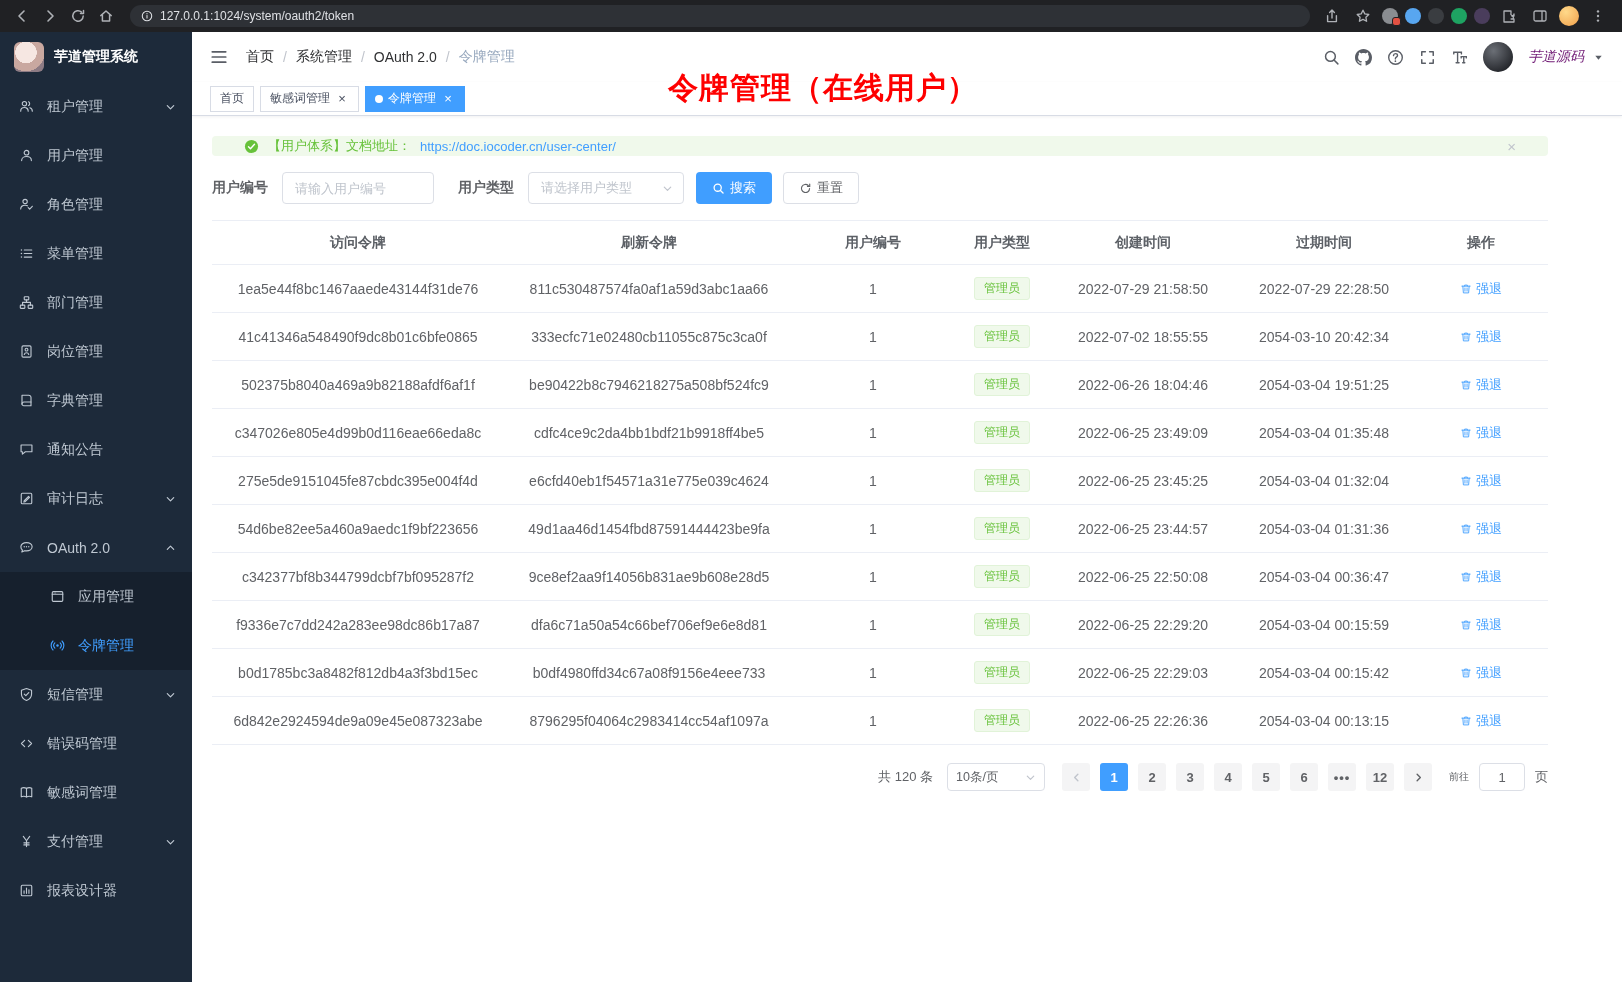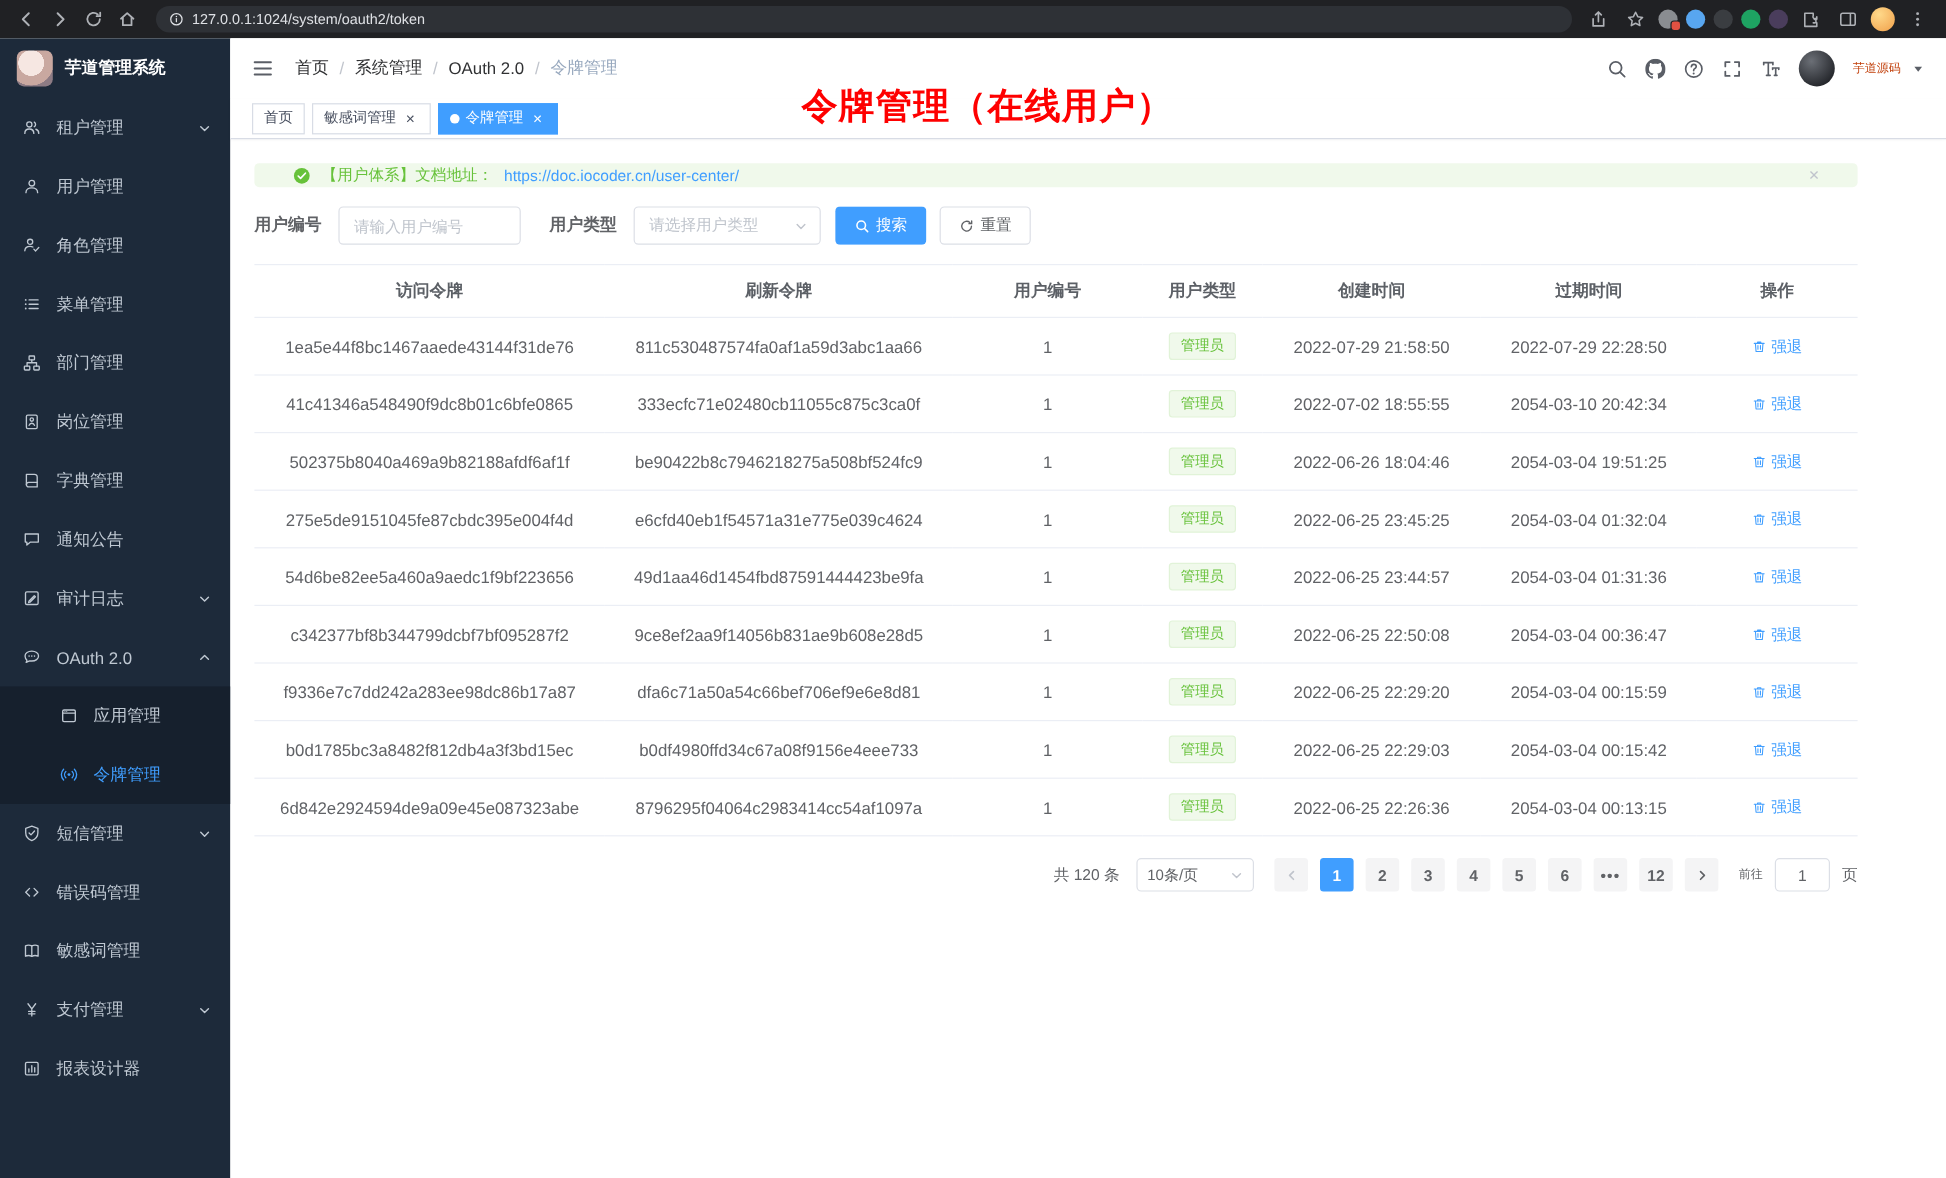--- a/index.html
+++ b/index.html
@@ -42,21 +42,21 @@
   .hamburger { color:#5a5e66; cursor:pointer; display:flex; }
   .hamburger svg { width:18px; height:18px; }
   .breadcrumb { margin-left:18px; font-size:14px; display:flex; align-items:center; }
   .bc-item { color:#303133; cursor:pointer; }
   .bc-item.last { color:#97a8be; cursor:default; }
   .bc-sep { color:#c0c4cc; margin:0 9px; }
   .topbar-right { margin-left:auto; display:flex; align-items:center; gap:15px; color:#5a5e66; }
   .tool { display:flex; cursor:pointer; }
   .tool svg { width:17px; height:17px; }
   .avatar { width:30px; height:30px; border-radius:50%; flex:none; cursor:pointer; background:radial-gradient(circle at 35% 30%, #6b6f76, #26282d 75%); }
-  .uname { font-size:10px; color:#c2410c; cursor:pointer; }
+  .uname { font-size:14px; color:#701a75; cursor:pointer;font-style:italic; }
   .caret { display:flex; cursor:pointer; margin-left:-6px; }
   .caret svg { width:11px; height:11px; }
 
   
   .tagbar { height:34px; flex:none; display:flex; align-items:center; gap:6px; padding:0 18px; background:#fff; border-bottom:1px solid #d8dce5; box-shadow:0 1px 3px rgba(0,21,41,.06); }
   .tag-tab { height:26px; display:inline-flex; align-items:center; gap:5px; padding:0 9px; border:1px solid #d8dce5; background:#fff; color:#495060; font-size:12px; cursor:pointer; white-space:nowrap; }
   .tag-tab .dot { width:8px; height:8px; border-radius:50%; background:#fff; display:inline-block; }
   .tag-tab.active { background:#409eff; border-color:#409eff; color:#fff; }
   .tab-close { font-style:normal; font-size:13px; line-height:1; width:14px; height:14px; display:inline-flex; align-items:center; justify-content:center; border-radius:50%; }
 
@@ -548,20 +548,34 @@
                 <td>2022-06-26 18:04:46</td>
                 <td>2054-03-04 19:51:25</td>
                 <td><a class="action-link">
                     <svg viewBox="0 0 16 16" fill="none" stroke="currentColor" stroke-width="1.2" stroke-linecap="round" stroke-linejoin="round">
                       <path d="M2.5 4.2h11M6.2 4.2V2.8h3.6v1.4M3.8 4.2l.7 9h7l.7-9M6.6 6.6v4.2M9.4 6.6v4.2"></path>
                     </svg>
                     <span>强退</span>
                   </a></td>
               </tr>
               <tr>
+                <td>c347026e805e4d99b0d116eae66eda8c</td>
+                <td>cdfc4ce9c2da4bb1bdf21b9918ff4be5</td>
+                <td>1</td>
+                <td><span class="badge">管理员</span></td>
+                <td>2022-06-25 23:49:09</td>
+                <td>2054-03-04 01:35:48</td>
+                <td><a class="action-link">
+                    <svg viewBox="0 0 16 16" fill="none" stroke="currentColor" stroke-width="1.2" stroke-linecap="round" stroke-linejoin="round">
+                      <path d="M2.5 4.2h11M6.2 4.2V2.8h3.6v1.4M3.8 4.2l.7 9h7l.7-9M6.6 6.6v4.2M9.4 6.6v4.2"></path>
+                    </svg>
+                    <span>强退</span>
+                  </a></td>
+              </tr>
+              <tr>
                 <td>275e5de9151045fe87cbdc395e004f4d</td>
                 <td>e6cfd40eb1f54571a31e775e039c4624</td>
                 <td>1</td>
                 <td><span class="badge">管理员</span></td>
                 <td>2022-06-25 23:45:25</td>
                 <td>2054-03-04 01:32:04</td>
                 <td><a class="action-link">
                     <svg viewBox="0 0 16 16" fill="none" stroke="currentColor" stroke-width="1.2" stroke-linecap="round" stroke-linejoin="round">
                       <path d="M2.5 4.2h11M6.2 4.2V2.8h3.6v1.4M3.8 4.2l.7 9h7l.7-9M6.6 6.6v4.2M9.4 6.6v4.2"></path>
                     </svg>

